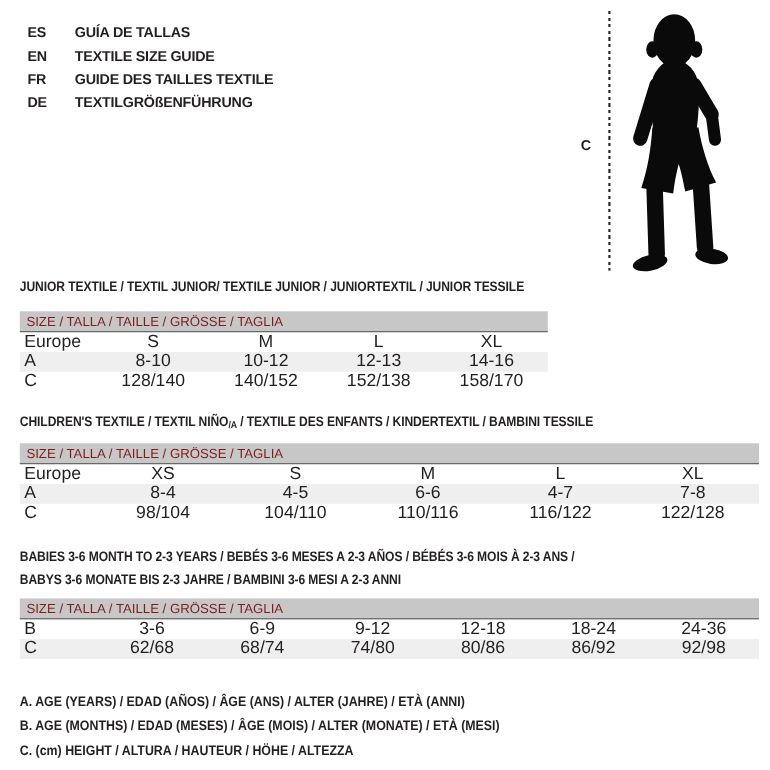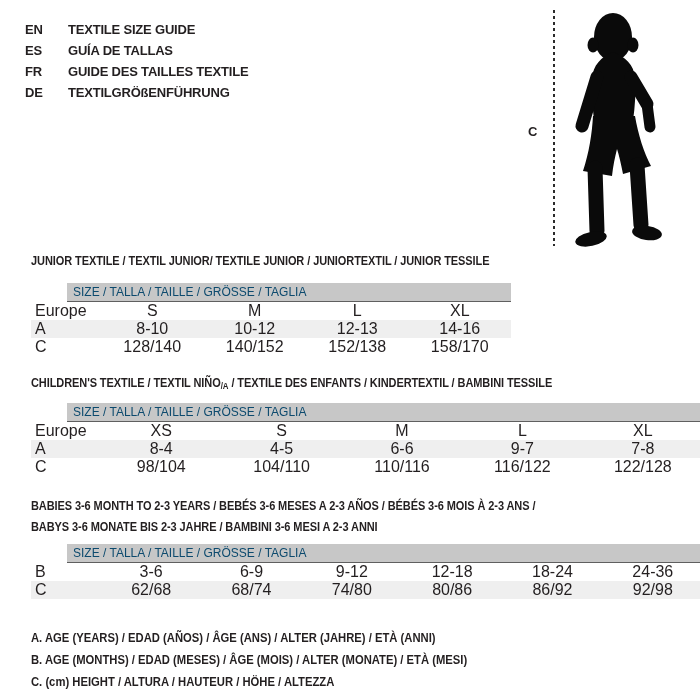--- a/index.html
+++ b/index.html
@@ -15,32 +15,32 @@
   .lang-row{display:flex;height:21px;align-items:center;font-weight:bold;font-size:13px;letter-spacing:-0.2px;}
   .lang-row .code{width:43px;flex:0 0 43px;}
   .lang-row .ltitle{white-space:nowrap;}
   .measure-line{
     position:absolute;left:553px;top:10px;width:2px;height:236px;
     background:repeating-linear-gradient(to bottom,#2b2b2b 0 3px,transparent 3px 6px);
   }
   .c-label{position:absolute;left:528px;top:124px;font-weight:bold;font-size:13px;}
   .baby-svg{position:absolute;left:558px;top:4px;}
   
-  .content{padding-left:31px;}
+  .content{padding-left:18px;}
   .sec-title{
     font-size:12.5px;font-weight:bold;letter-spacing:-0.1px;
     white-space:nowrap;height:14px;line-height:14px;
     transform:scaleX(0.88);transform-origin:0 50%;
   }
   .sec-title .sub{font-size:9px;vertical-align:-2px;}
   .title-2l{height:21px;line-height:21px;}
   .size-bar{
     height:18px;line-height:18px;background:var(--size-bar-bg,#c7c7c7);
     border-bottom:1px solid var(--rule-color,#5f5f5f);
-    padding-left:6px;font-size:12px;color:#0c4a6e;white-space:nowrap;margin-left:36px;
+    padding-left:6px;font-size:12px;color:#7f1d1d;white-space:nowrap;
   }
   .row{display:flex;height:18px;line-height:18px;font-size:16px;}
   .row .lbl{width:70px;flex:0 0 70px;padding-left:4px;box-sizing:border-box;}
   .row .cell{flex:1;text-align:center;}
   .row.shaded{background:var(--row-alt-bg,#efefef);}
   #sec-junior{width:480px;margin-top:6px;}
   #sec-junior .sec-title{margin-bottom:15px;}
   #sec-children{width:672px;margin-top:20px;}
   #sec-children .sec-title{margin-bottom:13px;}
   #sec-babies{width:672px;margin-top:20px;}
@@ -53,26 +53,26 @@
   }
 </style>
 </head>
 <body>
 
 <div class="page">
 
   <div class="top">
     <div class="langs">
       <div class="lang-row">
+        <span class="code">ES</span>
+        <span class="ltitle">GUÍA DE TALLAS</span>
+      </div>
+      <div class="lang-row">
         <span class="code">EN</span>
         <span class="ltitle">TEXTILE SIZE GUIDE</span>
-      </div>
-      <div class="lang-row">
-        <span class="code">ES</span>
-        <span class="ltitle">GUÍA DE TALLAS</span>
       </div>
       <div class="lang-row">
         <span class="code">FR</span>
         <span class="ltitle">GUIDE DES TAILLES TEXTILE</span>
       </div>
       <div class="lang-row">
         <span class="code">DE</span>
         <span class="ltitle">TEXTILGRÖßENFÜHRUNG</span>
       </div>
     </div>
@@ -136,21 +136,21 @@
           <span class="cell">S</span>
           <span class="cell">M</span>
           <span class="cell">L</span>
           <span class="cell">XL</span>
         </div>
         <div class="row shaded">
           <span class="lbl">A</span>
           <span class="cell">8-4</span>
           <span class="cell">4-5</span>
           <span class="cell">6-6</span>
-          <span class="cell">9-7</span>
+          <span class="cell">4-7</span>
           <span class="cell">7-8</span>
         </div>
         <div class="row">
           <span class="lbl">C</span>
           <span class="cell">98/104</span>
           <span class="cell">104/110</span>
           <span class="cell">110/116</span>
           <span class="cell">116/122</span>
           <span class="cell">122/128</span>
         </div>

